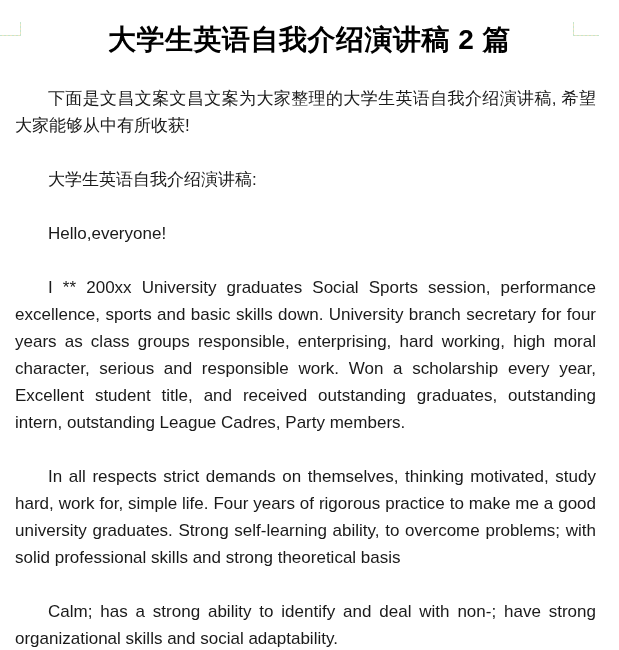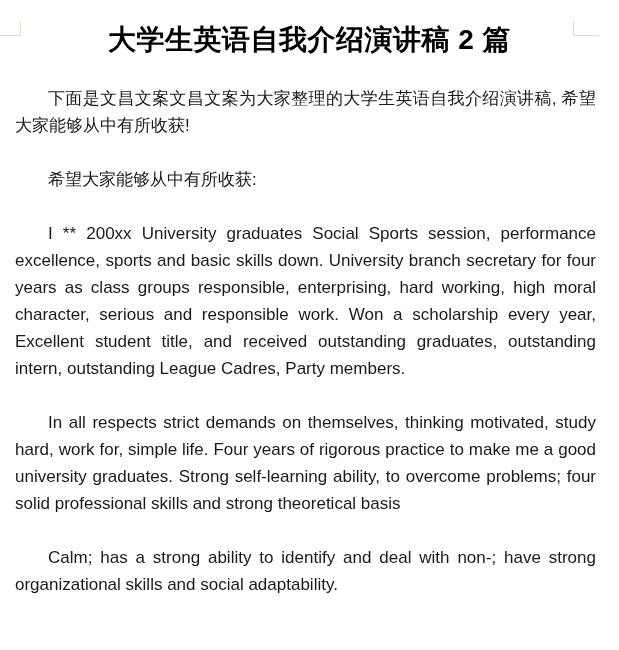--- a/index.html
+++ b/index.html
@@ -65,22 +65,23 @@
 
   <div class="crop-seg crop-left-h"></div>
   <div class="crop-seg crop-left-v"></div>
   <div class="crop-seg crop-right-h"></div>
   <div class="crop-seg crop-right-v"></div>
 
   <h1 class="title">大学生英语自我介绍演讲稿 2 篇</h1>
 
   <p class="para">下面是文昌文案文昌文案为大家整理的大学生英语自我介绍演讲稿, 希望大家能够从中有所收获!</p>
 
-  <p class="para">希望大家能够从中有所收获:</p>
+  <p class="para">大学生英语自我介绍演讲稿:</p>
 
+  <p class="para">Hello,everyone!</p>
 
   <p class="para">I ** 200xx University graduates Social Sports session, performance excellence, sports and basic skills down. University branch secretary for four years as class groups responsible, enterprising, hard working, high moral character, serious and responsible work. Won a scholarship every year, Excellent student title, and received outstanding graduates, outstanding intern, outstanding League Cadres, Party members.</p>
 
-  <p class="para">In all respects strict demands on themselves, thinking motivated, study hard, work for, simple life. Four years of rigorous practice to make me a good university graduates. Strong self-learning ability, to overcome problems; four solid professional skills and strong theoretical basis</p>
+  <p class="para">In all respects strict demands on themselves, thinking motivated, study hard, work for, simple life. Four years of rigorous practice to make me a good university graduates. Strong self-learning ability, to overcome problems; with solid professional skills and strong theoretical basis</p>
 
   <p class="para">Calm; has a strong ability to identify and deal with non-; have strong organizational skills and social adaptability.</p>
 
 </div>
 
 </body></html>

